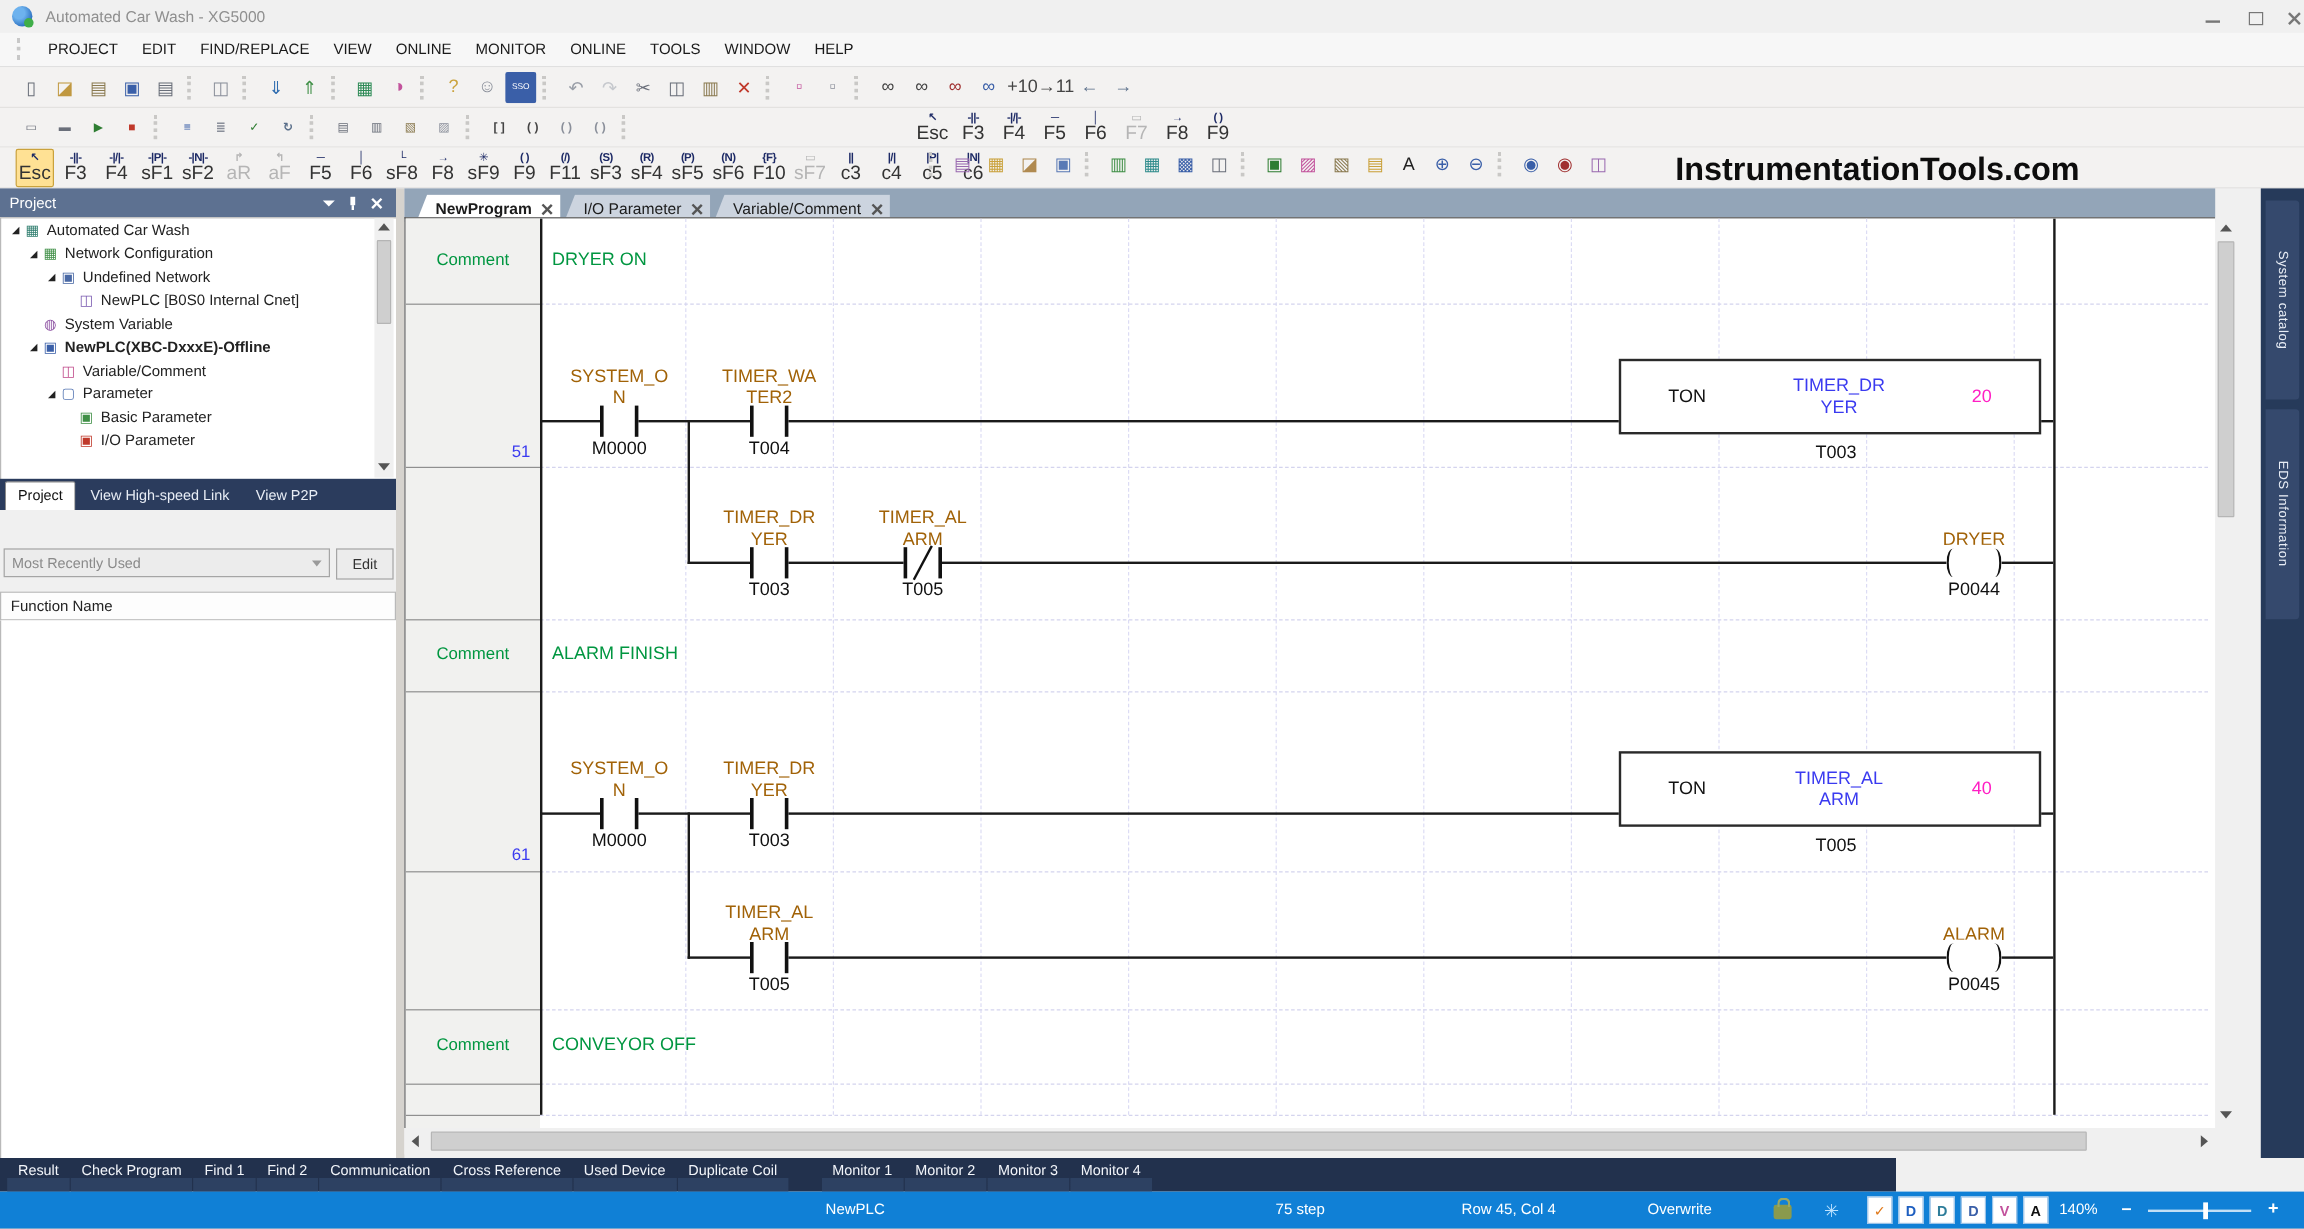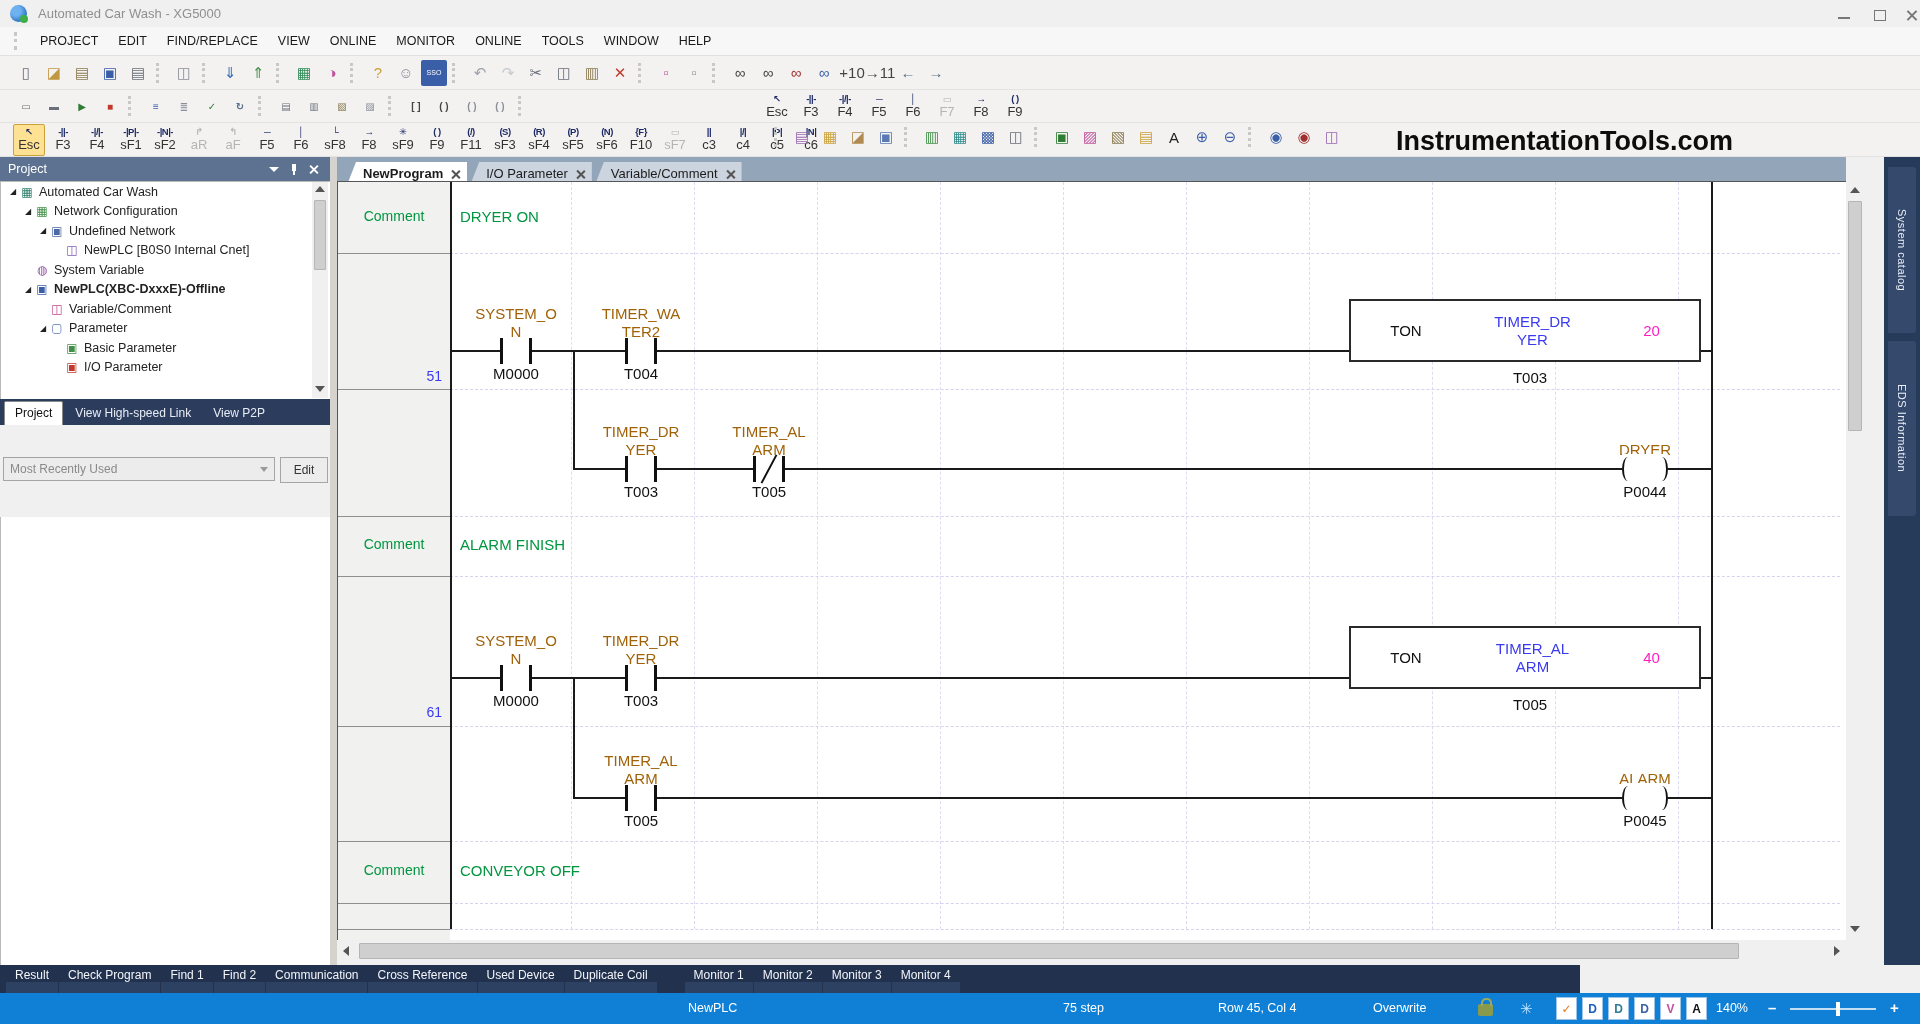--- a/index.html
+++ b/index.html
@@ -25,21 +25,21 @@
   
   .tb{left:0;top:0;width:1920px;display:flex;align-items:center;background:#f3f2f1;border-bottom:1px solid #e3e2e0;padding-left:12px;box-sizing:border-box;}
   .tb1{top:56px;height:34px;} .tb2{top:90px;height:33px;} .tb3{top:123px;height:34px;}
   .ticon{width:24px;height:24px;margin:0 1px;display:flex;align-items:center;justify-content:center;
          font-size:15px;color:#6a6f7a;border:1px solid transparent;border-radius:2px;}
   .ticon .g{pointer-events:none;}
   .ticon.small .g{font-size:10px;font-weight:700;}
   .sep{width:7px;height:20px;margin:0 4px;border-left:3px dotted #c9c8c6;}
   .key{width:30px;height:30px;margin:0 1px;text-align:center;border:1px solid transparent;border-radius:2px;}
   .key .kg{display:block;font-size:9.5px;line-height:14px;color:#1d2a66;font-weight:700;letter-spacing:-0.5px;}
-  .key .kl{display:block;font-size:13px;line-height:12px;color:#333;}
+  .key .kl{display:block;font-size:16px;line-height:12px;color:#333;}
   .key.active{background:#ffe194;border-color:#caa23c;}
   .key.gray .kg,.key.gray .kl{color:#b5b5b5;}
   .watermark{left:1396px;top:126px;font-size:27px;font-weight:700;color:#0d0d0d;letter-spacing:0px;}
   
   .panelhdr{background:#5d7191;color:#fff;font-size:12.5px;display:flex;align-items:center;padding:0 8px;box-sizing:border-box;}
   .panelhdr .sp{flex:1;}
   .hdrbtn{width:16px;height:14px;position:relative;margin-left:4px;}
   .tri-dn{position:absolute;left:3px;top:5px;border-left:5px solid transparent;border-right:5px solid transparent;border-top:5px solid #fff;}
   .pin{position:absolute;left:6px;top:2px;width:4px;height:7px;background:#fff;}
   .pin::after{content:"";position:absolute;left:1px;top:7px;width:2px;height:4px;background:#fff;}
@@ -577,20 +577,23 @@
     </div>
 
   <div class="abs fnselect" style="left:3px;top:457px;width:272px;height:24px;">
     <span>Most Recently Used</span>
       <span class="sp"></span>
       <span class="dd"></span>
   </div>
   <div class="abs btn" style="left:280px;top:457px;width:46px;height:24px;">
     <span>Edit</span>
   </div>
+  <div class="abs listhdr" style="left:0;top:493px;width:330px;height:24px;">
+    <span>Function Name</span>
+  </div>
   <div class="abs fnlist" style="left:0;top:517px;width:330px;height:448px;"></div>
 
   <div class="abs" style="left:330px;top:157px;width:7px;height:808px;background:#d6d3ce;"></div>
 
   <div class="abs tabstrip" style="left:337px;top:157px;width:1509px;height:28px;">
 
   <div class="etab active">
         <span>NewProgram</span>
         <span class="tx"></span>
       </div>

